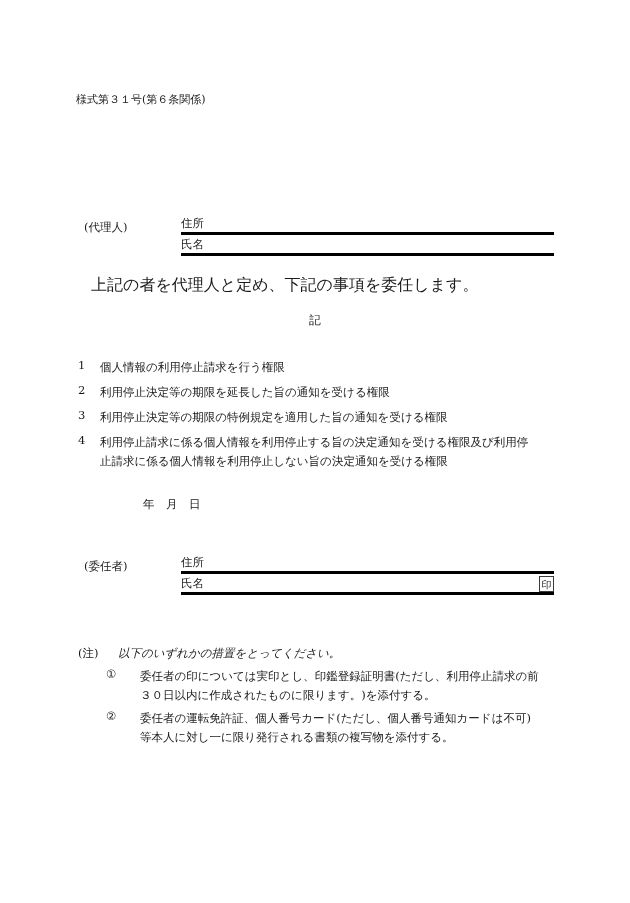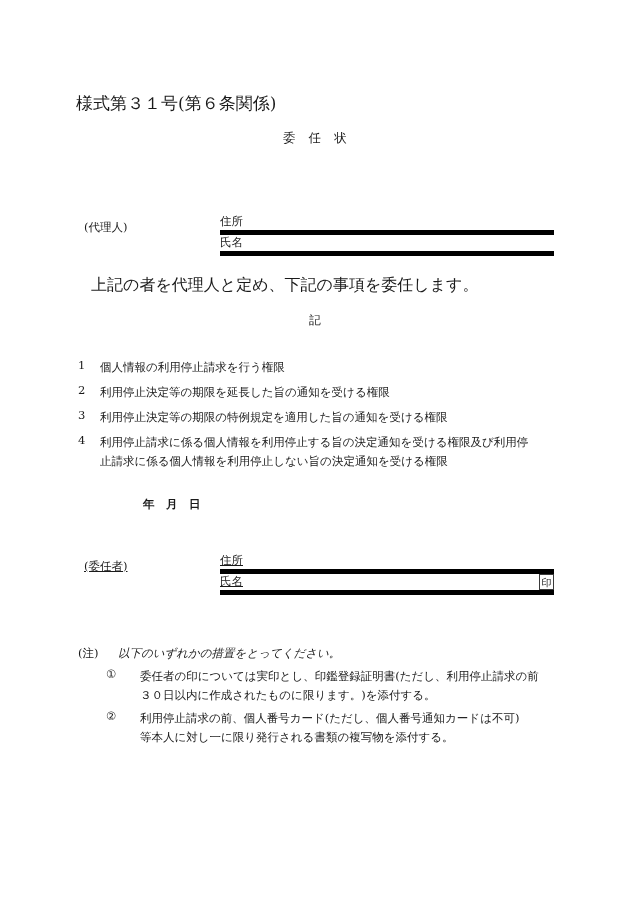--- a/index.html
+++ b/index.html
@@ -19,21 +19,21 @@
     position: absolute;
     inset: 0;
     background: #ffffff;
   }
 
   
   .form-no {
     position: absolute;
     left: 76px;
     top: 92px;
-    font-size: 17px;
+    font-size: 11px;
     white-space: pre;
   }
 
   
   .title-block {
     position: absolute;
     left: 0;
     right: 0;
     top: 130px;
     text-align: center;
@@ -66,24 +66,23 @@
     flex: 0 0 72px;
     font-size: 11.5px;
     white-space: pre;
     padding-left: 8px;
     box-sizing: border-box;
   }
   .field {
     flex: 1 1 auto;
     display: flex;
     align-items: flex-end;
-    border-bottom: 5px solid #000000;
+    border-bottom: 3px solid #000000;
     height: 17px;
     position: relative;
-    margin-left: 39px;
   }
   .field-label {
     font-size: 11.5px;
     white-space: pre;
     padding-bottom: 1px;
   }
   .seal-box {
     position: absolute;
     right: 0px;
     bottom: 0px;
@@ -138,21 +137,20 @@
     line-height: 1.62;
   }
 
   
   .date-line {
     position: absolute;
     left: 143px;
     top: 497px;
     font-size: 11.5px;
     white-space: pre;
-    font-weight: bold;
   }
 
   
   .notes {
     position: absolute;
     left: 78px;
     top: 646px;
     width: 510px;
     font-size: 11.5px;
   }
@@ -185,21 +183,20 @@
   }
 </style>
 </head>
 <body>
 
 <div class="page">
 
   <div class="form-no">様式第３１号(第６条関係)</div>
 
   <div class="title-block">
-    <div class="doc-title">委　任　状</div>
   </div>
 
   <div class="party" style="top: 214px;">
     <div class="party-row">
       <div class="party-label">(代理人)</div>
       <div class="field">
         <span class="field-label">住所</span>
       </div>
     </div>
     <div class="party-row">
@@ -229,21 +226,21 @@
     </div>
     <div class="list-item">
       <div class="list-num">4</div>
       <div class="list-text">利用停止請求に係る個人情報を利用停止する旨の決定通知を受ける権限及び利用停
 止請求に係る個人情報を利用停止しない旨の決定通知を受ける権限</div>
     </div>
   </div>
 
   <div class="date-line">年　月　日</div>
 
-  <div class="party" style="top: 553px; text-decoration: underline;">
+  <div class="party" style="top: 553px;">
     <div class="party-row">
       <div class="party-label">(委任者)</div>
       <div class="field">
         <span class="field-label">住所</span>
       </div>
     </div>
     <div class="party-row">
       <div class="party-label"></div>
       <div class="field">
         <span class="field-label">氏名</span>
@@ -257,18 +254,18 @@
       <div class="note-head-label">(注)</div>
       <div class="note-head-text">以下のいずれかの措置をとってください。</div>
     </div>
     <div class="note-item">
       <div class="note-marker">①</div>
       <div class="note-text">委任者の印については実印とし、印鑑登録証明書(ただし、利用停止請求の前
 ３０日以内に作成されたものに限ります。)を添付する。</div>
     </div>
     <div class="note-item">
       <div class="note-marker">②</div>
-      <div class="note-text">利用停止請求の前、個人番号カード(ただし、個人番号通知カードは不可)
+      <div class="note-text">委任者の運転免許証、個人番号カード(ただし、個人番号通知カードは不可)
 等本人に対し一に限り発行される書類の複写物を添付する。</div>
     </div>
   </div>
 
 </div>
 
 </body></html>

